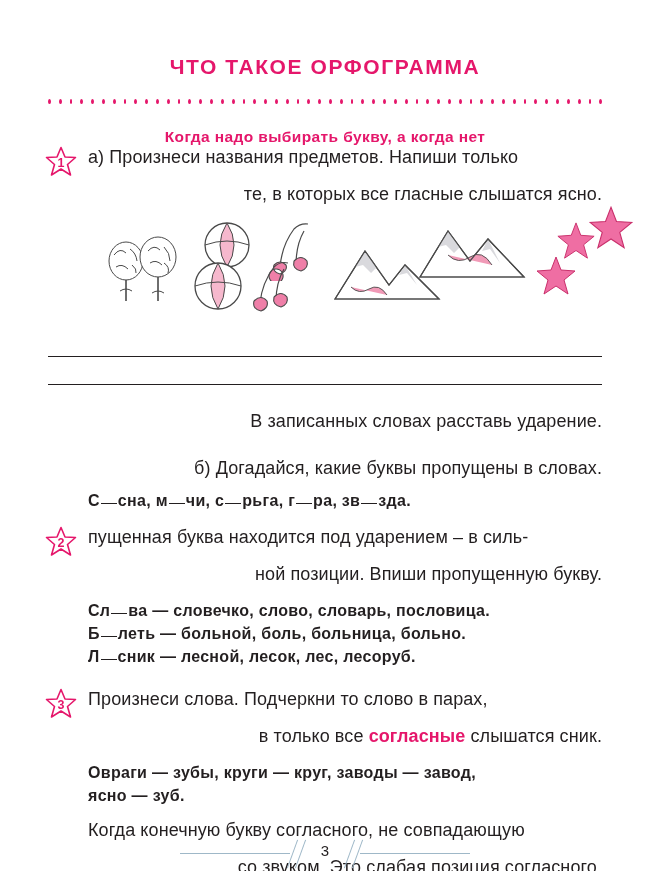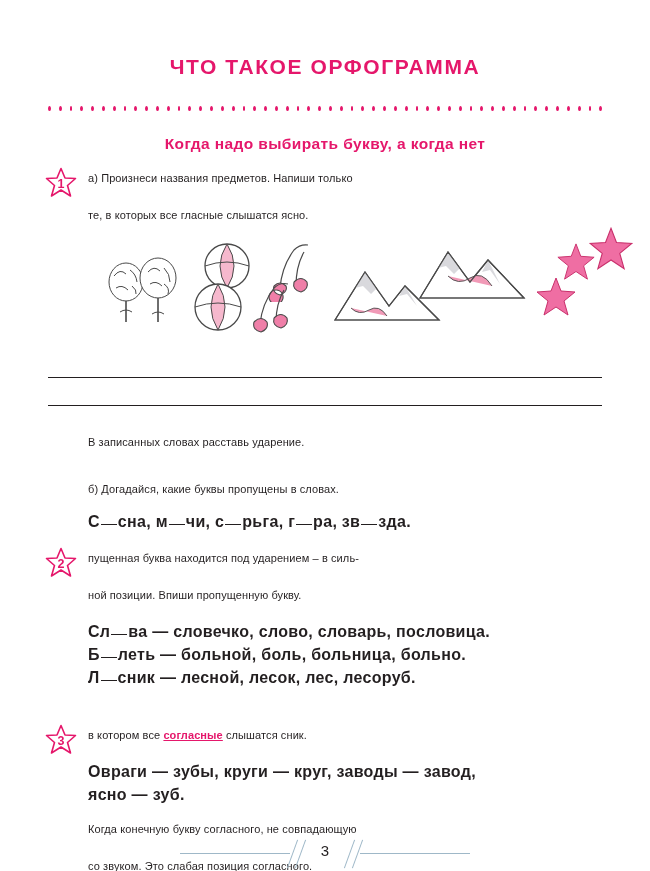--- a/index.html
+++ b/index.html
@@ -24,21 +24,21 @@
   }
 
   
   .title {
     text-align: center;
     font-size: 21px;
     font-weight: bold;
     letter-spacing: 1.6px;
     color: #e5176b;
     margin-top: 55px;
-    margin-bottom: 27px;
+    margin-bottom: 20px;
   }
   .dotrule {
     display: flex;
     justify-content: center;
     gap: 8px;
     margin-bottom: 24px;
   }
   .dotrule i {
     display: block;
     width: 5px;
@@ -46,21 +46,20 @@
     border-radius: 50%;
     background: #e5176b;
   }
 
   .subtitle {
     text-align: center;
     font-size: 15.5px;
     font-weight: bold;
     color: #e5176b;
     letter-spacing: 0.4px;
-    margin-bottom: 14px;
   }
 
   
   .ex {
     position: relative;
     margin-bottom: 6px;
   }
   .ex-body {
     margin-left: 40px;
   }
@@ -80,44 +79,44 @@
     height: 33px;
     display: flex;
     align-items: center;
     justify-content: center;
     font-size: 12.5px;
     font-weight: bold;
     color: #e5176b;
   }
 
   p.txt {
-    font-size: 11px;
+    font-size: 18px;
     line-height: 22px;
     margin: 0 0 4px 0;
     text-align: justify;
     letter-spacing: 0.1px;
   }
-  p.txt.nojust { text-align: left; margin-top: 15px; }
+  p.txt.nojust { text-align: right; margin-top: 15px; }
 
   .wordline {
     font-size: 16px;
     line-height: 23px;
     margin: 0;
     letter-spacing: 0.3px;
   }
 
   .blank {
     display: inline-block;
     width: 16px;
     border-bottom: 1.4px solid #231f20;
     margin: 0 1px;
     vertical-align: 2px;
   }
 
-  .bold-pink { color: #e5176b; font-weight: bold; text-decoration: underline; }
+  .bold-pink { color: #e5176b; font-weight: bold; }
   .bold { font-weight: bold; }
 
   
   .writelines { margin-top: 8px; }
   .writeline {
     border-bottom: 1.2px solid #231f20;
     height: 27px;
   }
 
   
@@ -347,21 +346,22 @@
   <div style="height:14px"></div>
 
   <div class="ex">
     <div class="star-num">
       <svg viewBox="0 0 34 33" width="34" height="33" aria-hidden="true">
         <path d="M17 1.5 L21 11 L31.5 11.5 L23.5 18.5 L26.5 29 L17 23 L7.5 29 L10.5 18.5 L2.5 11.5 L13 11 Z" fill="#ffffff" stroke="#e5176b" stroke-width="1.6" stroke-linejoin="round"></path>
       </svg>
       <span>3</span>
     </div>
     <div class="ex-body">
-      <p class="txt nojust"><span>в  котором  все  </span><span class="bold-pink">согласные</span><span>  слышатся  сник.</span></p>
+      <p class="txt">Произнеси   слова.   Подчеркни   то   слово   в   парах,</p>
+      <p class="txt nojust"><span>в  только  все  </span><span class="bold-pink">согласные</span><span>  слышатся  сник.</span></p>
       <div style="height:10px"></div>
       <p class="wordline bold">Овраги  —  зубы,  круги  —  круг,  заводы  —  завод,</p>
       <p class="wordline bold">ясно  —  зуб.</p>
       <div style="height:12px"></div>
       <p class="txt">Когда  конечную  букву  согласного,  не  совпадающую</p>
       <p class="txt nojust">со  звуком.  Это  слабая  позиция  согласного.</p>
     </div>
   </div>
 
   <div class="footer">

